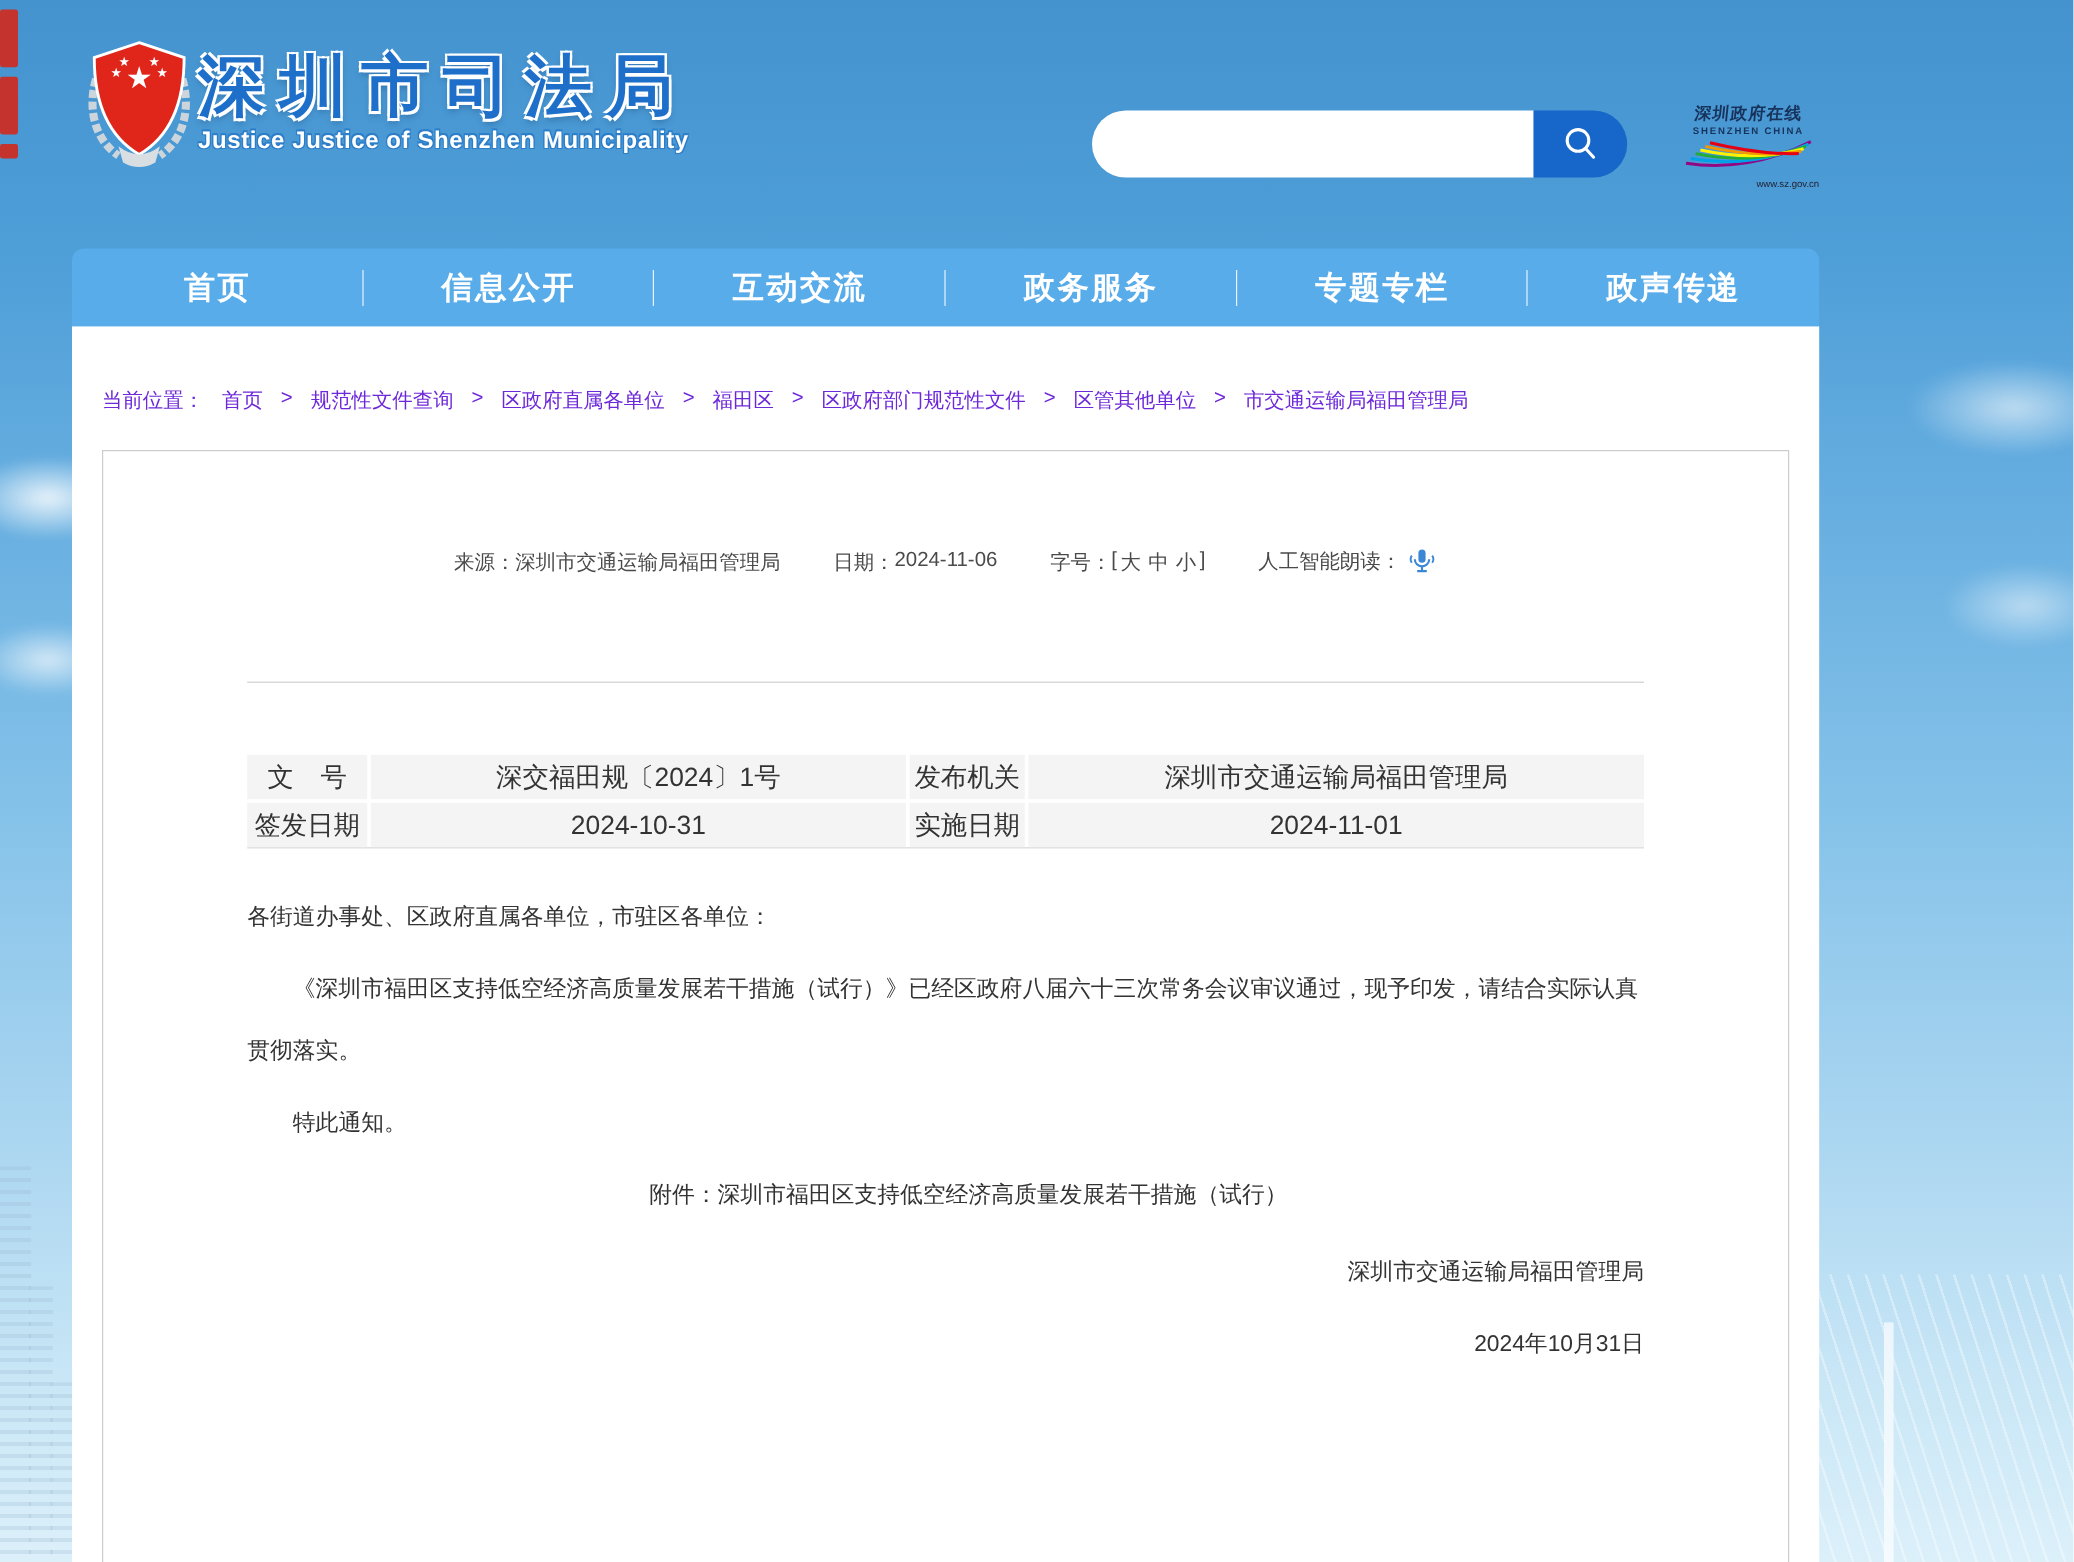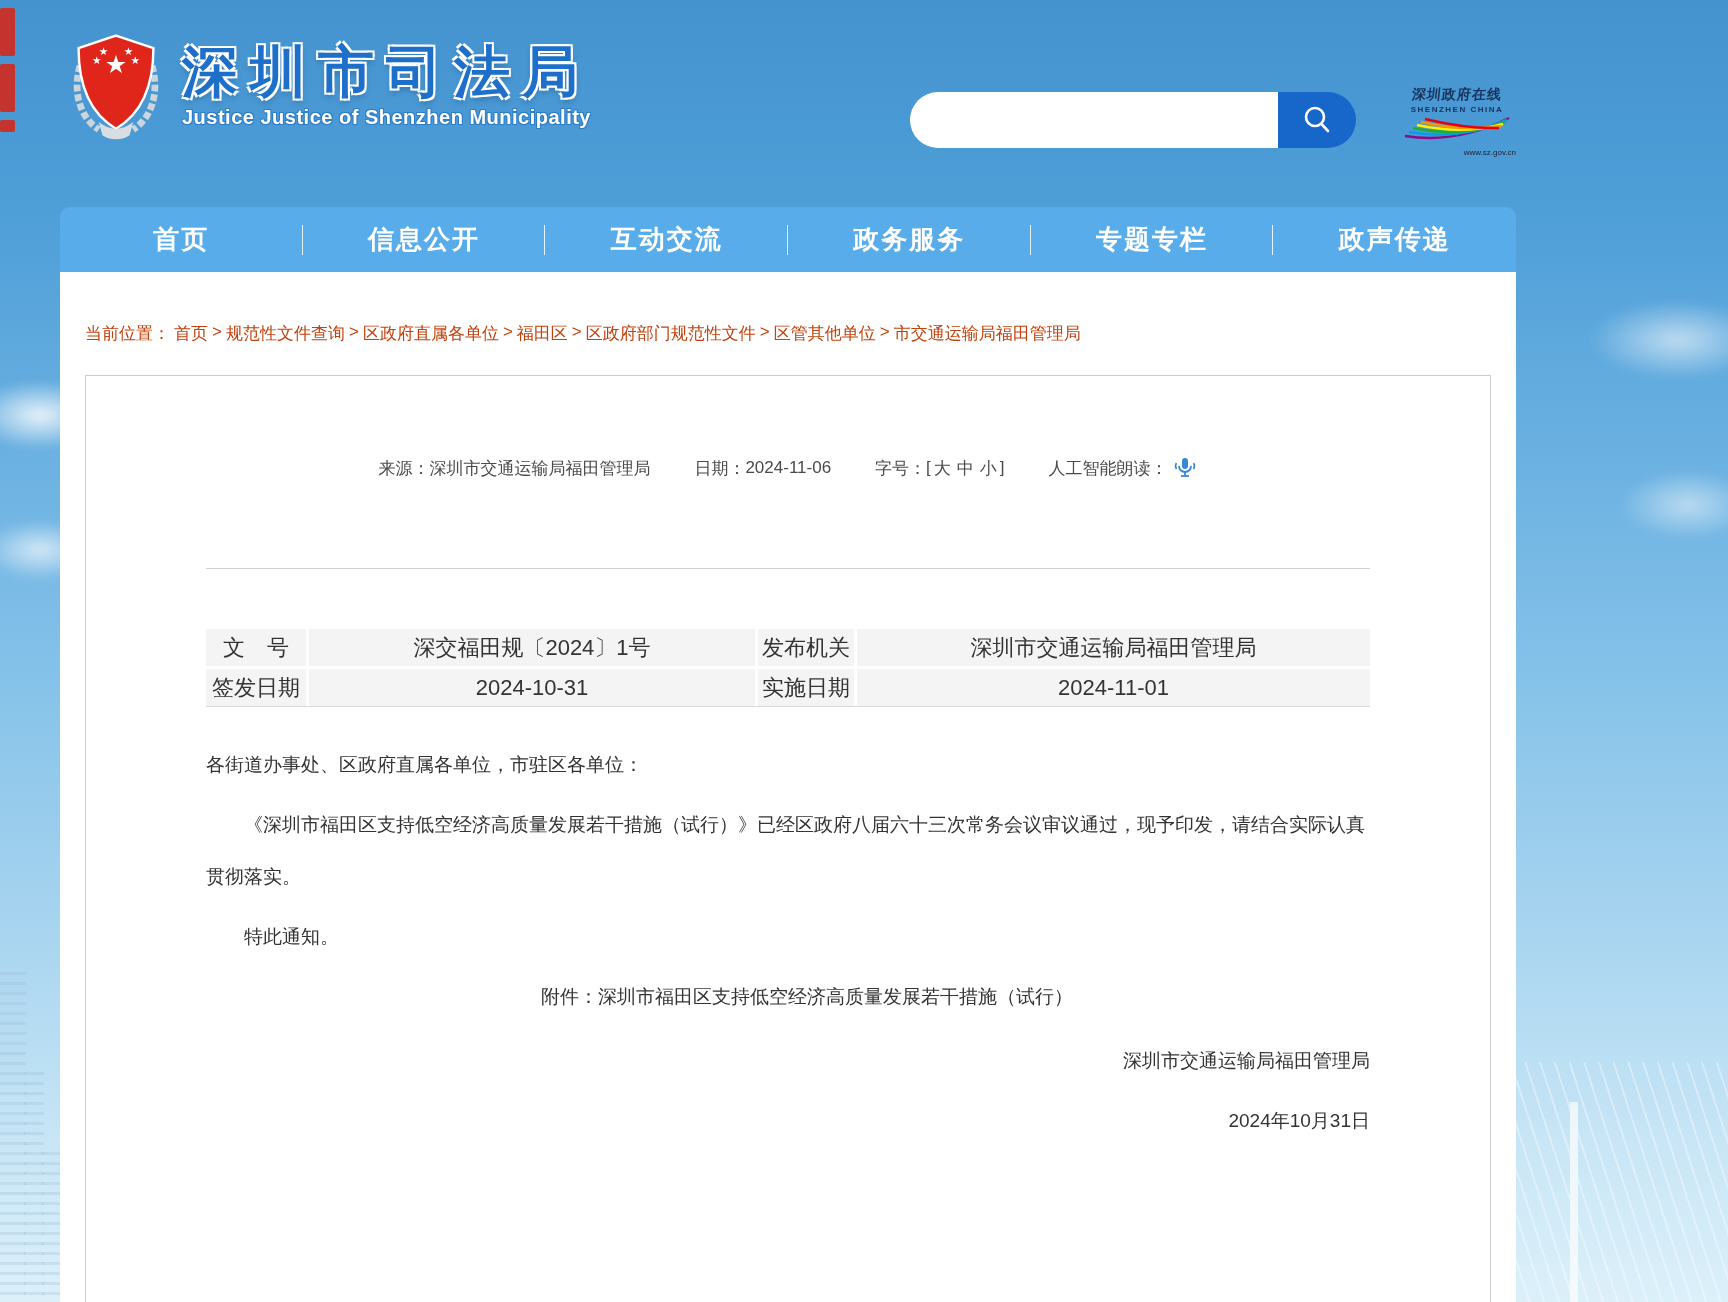--- a/index.html
+++ b/index.html
@@ -23,21 +23,21 @@
     background:repeating-linear-gradient(72deg, transparent 0 12px, rgba(255,255,255,.45) 12px 14px); opacity:.8; }
   .bridge-right .pylon { position:absolute; right:150px; bottom:0; width:8px; height:200px; background:rgba(255,255,255,.85); }
   .red-marks { position:absolute; left:0; top:8px; width:20px; }
   .red-marks .rm { width:15px; background:#cf2a1e; border-radius:2px; margin:0 0 8px 0; opacity:.92; }
   .rm1 { height:48px; } .rm2 { height:48px; } .rm3 { height:12px; width:10px; }
 
   
   .header { position:absolute; left:60px; top:0; width:1456px; height:205px; }
   .logo-group { position:absolute; left:8px; top:28px; display:flex; align-items:center; cursor:pointer; }
   .emblem { width:96px; height:114px; flex:0 0 auto; }
-  .logo-text { margin-left:18px; }
+  .logo-text { margin-left:1px; }
   .site-name { font-size:56px; font-weight:900; letter-spacing:12px; color:#1e6fca; line-height:1.1;
     text-shadow:-2px -2px 0 #fff, 2px -2px 0 #fff, -2px 2px 0 #fff, 2px 2px 0 #fff, 0 4px 6px rgba(10,40,90,.35); }
   .site-name-en { font-size:20px; font-weight:bold; color:#ffffff; letter-spacing:.5px; margin-top:4px;
     text-shadow:-1px -1px 0 #2d7ec9, 1px -1px 0 #2d7ec9, -1px 1px 0 #2d7ec9, 1px 1px 0 #2d7ec9; }
   .search-bar { position:absolute; left:850px; top:92px; display:flex; height:56px; width:446px; }
   .search-input { flex:1; border:none; outline:none; height:56px; border-radius:28px 0 0 28px; padding:0 24px; font-size:18px; background:#fff; }
   .search-button { width:78px; height:56px; border:none; background:#1766C9; border-radius:0 28px 28px 0; cursor:pointer;
     display:flex; align-items:center; justify-content:center; }
   .gov-logo { position:absolute; left:1338px; top:86px; width:118px; cursor:pointer; text-align:center; }
   .gl-title { font-size:14px; font-weight:bold; color:#17335c; transform:skewX(-6deg); letter-spacing:1px; white-space:nowrap; }
@@ -45,26 +45,26 @@
   .gl-url { font-size:8px; color:#223; text-align:right; margin-top:0; }
 
   
   .nav { position:absolute; left:60px; top:207px; width:1456px; height:65px; background:#58ACEA; border-radius:10px 10px 0 0; display:flex; }
   .nav-item { position:relative; flex:1; display:flex; align-items:center; justify-content:center;
     color:#fff; font-size:26px; font-weight:bold; letter-spacing:2px; cursor:pointer; }
   .nav-item:not(:last-child)::after { content:""; position:absolute; right:0; top:18px; width:1px; height:30px; background:rgba(255,255,255,.85); }
 
   
   .panel { position:absolute; left:60px; top:272px; width:1456px; height:1030px; background:#fff; overflow:hidden; }
-  .breadcrumb { position:absolute; left:25px; top:50px; display:flex; gap:4px; font-size:17px; color:#c2410c; white-space:nowrap; }
+  .breadcrumb { position:absolute; left:25px; top:50px; display:flex; gap:15px; font-size:17px; color:#6d28d9; white-space:nowrap; }
   .breadcrumb .bc-link { cursor:pointer; }
   .card { position:absolute; left:25px; top:103px; width:1406px; height:940px; border:1px solid #cccccc; background:#fff; padding:0 120px; }
   .doc-title { margin-top:64px; font-size:32px; line-height:57px; font-weight:bold; color:#1f1f1f; text-align:center; }
   .meta { margin-top:80px; display:flex; justify-content:center; align-items:center; gap:44px; font-size:17px; color:#4a4a4a; }
-  .meta-group { display:flex; align-items:center; }
+  .meta-group { display:flex; }
   .fs-opt { cursor:pointer; margin:0 3px; }
   .tts-icon { margin-left:4px; cursor:pointer; display:inline-flex; }
   .divider { margin-top:88px; border-top:1px solid #cfcfcf; }
   .info-table { margin-top:60px; display:grid; grid-template-columns:100px 446px 96px 1fr; gap:3px; border-bottom:1px solid #d8d8d8; padding-bottom:0; }
   .cell { background:#f4f4f4; height:37px; display:flex; align-items:center; justify-content:center; font-size:22px; color:#333; }
   .doc-body { margin-top:32px; font-size:19px; color:#333; }
   .doc-body p { line-height:52px; margin:8px 0; }
   .indent { text-indent:2em; }
   .sign-block { text-align:right; }
   .sign-block p { line-height:60px; margin:0; }

